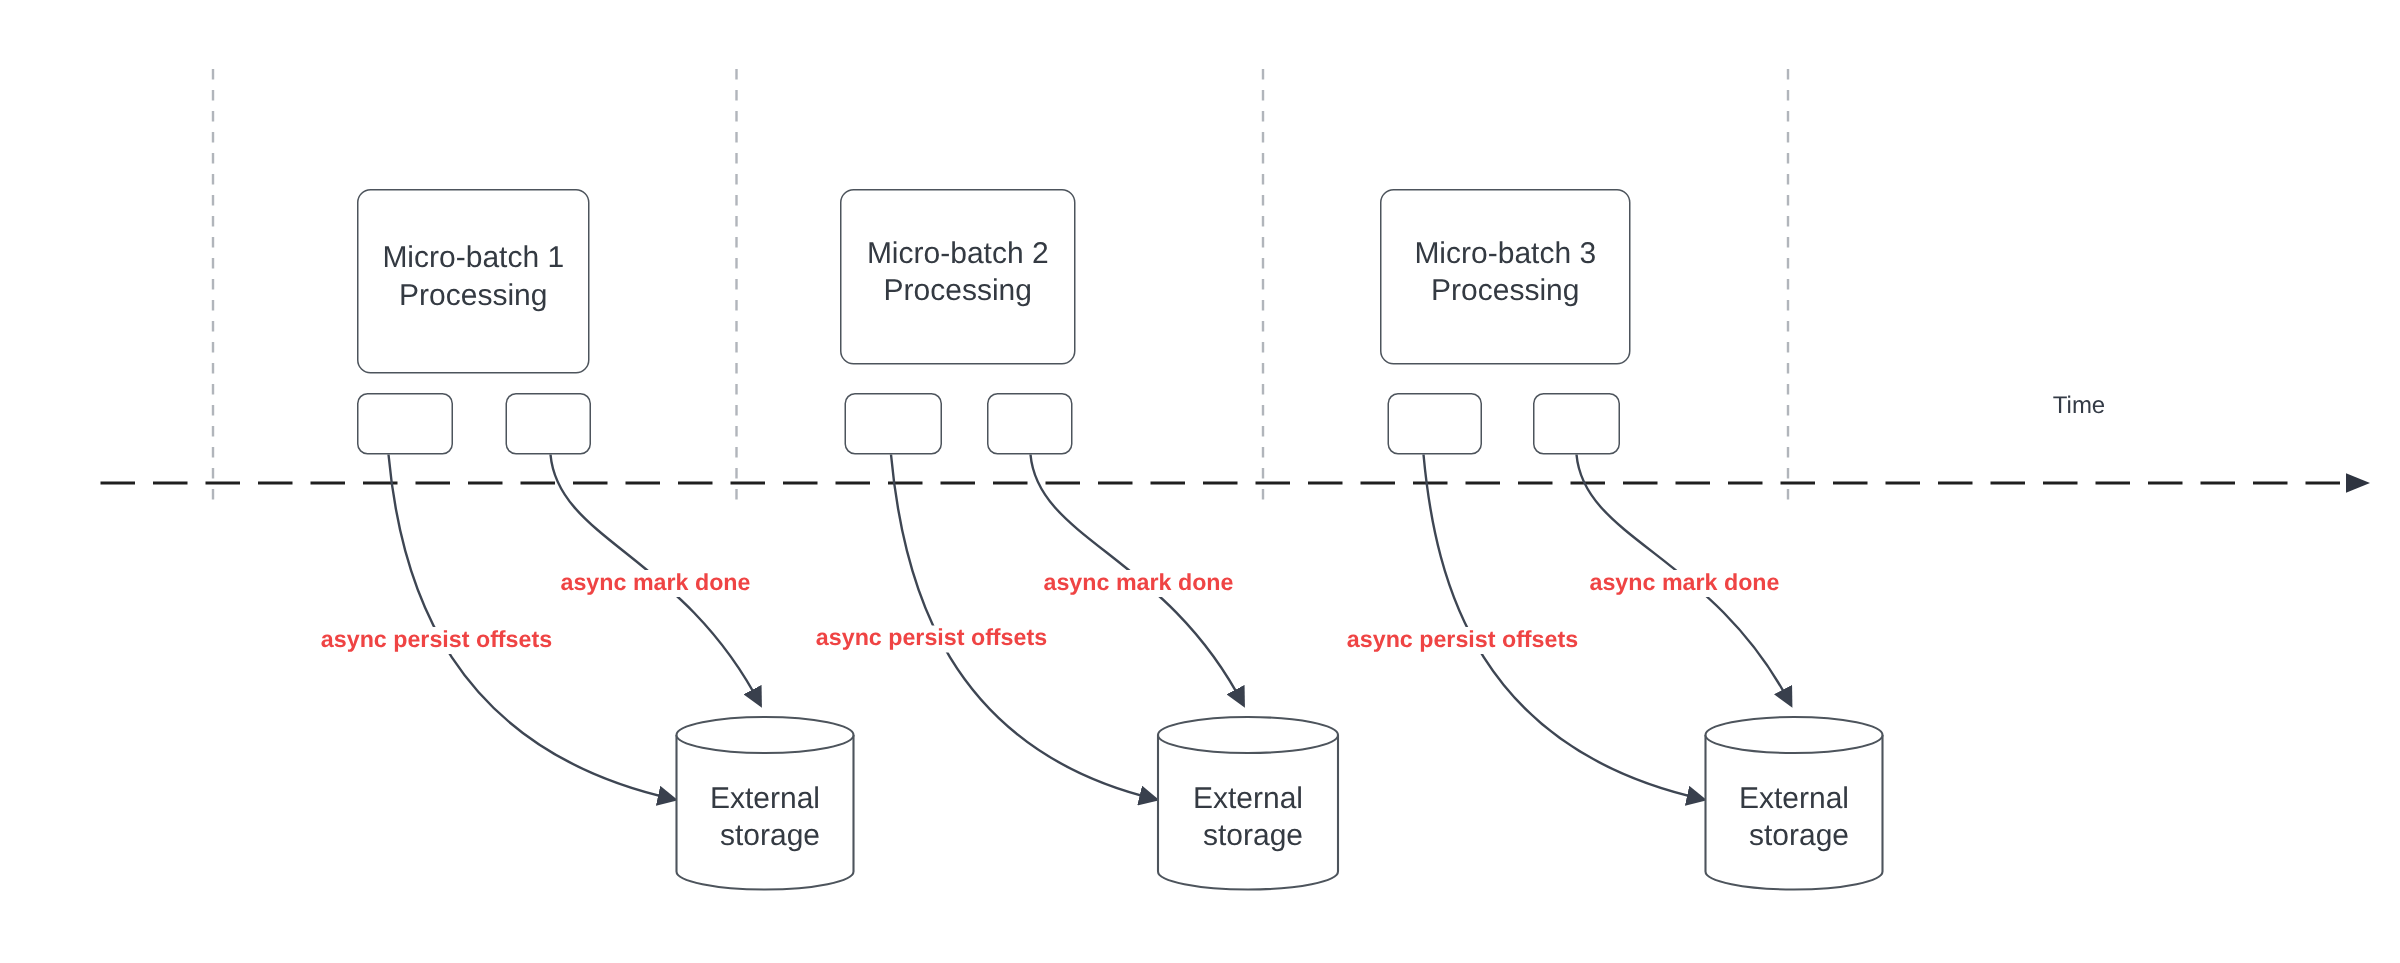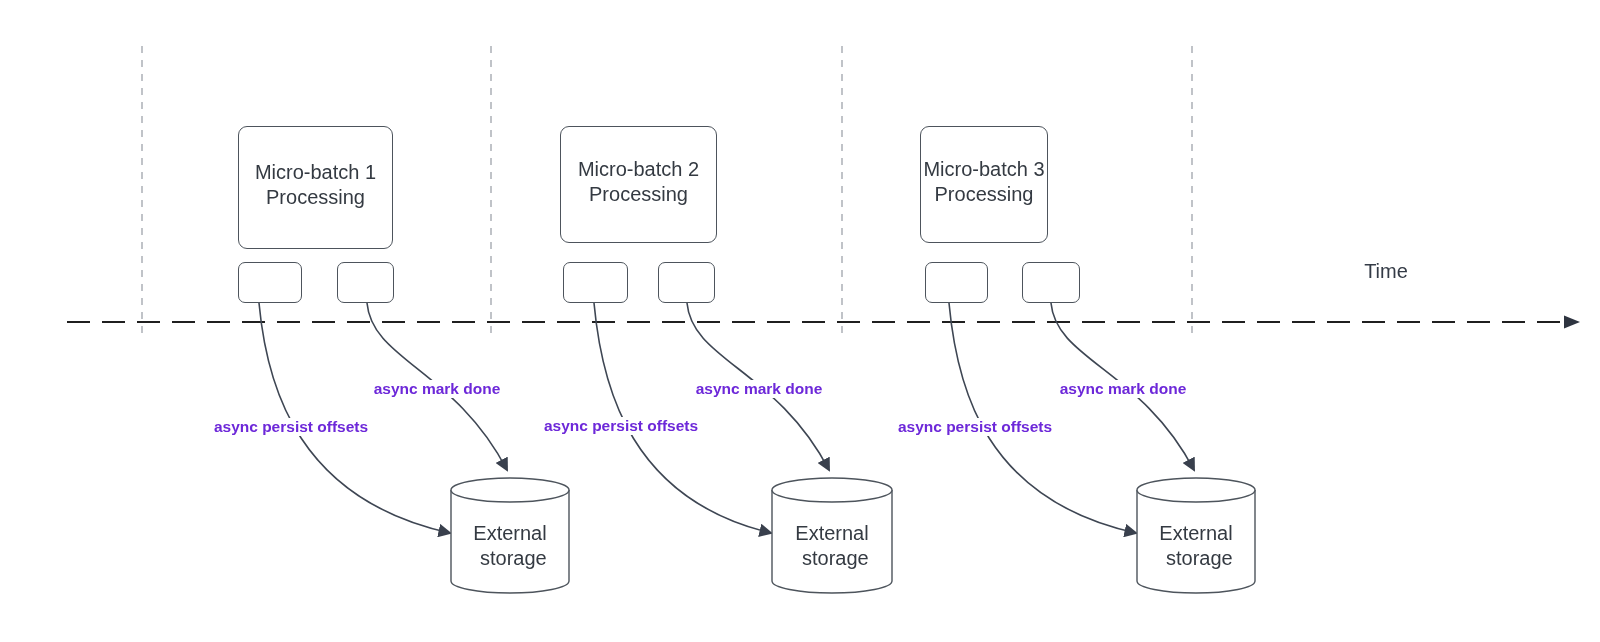--- a/index.html
+++ b/index.html
@@ -29,37 +29,37 @@
     box-sizing:border-box;
     border:1.4px solid #4d545c;
     border-radius:7px;
     background:#fff;
   }
   .alabel{
     position:absolute;
     transform:translate(-50%,-50%);
     font-size:15.5px;
     font-weight:bold;
-    color:#6d28d9;
+    color:#ef4444;
     background:#ffffff;
     padding:0 3px;
     white-space:nowrap;
   }
   .storage-label{
     position:absolute;
     transform:translate(-50%,-50%);
     text-align:right;
     font-size:20px;line-height:24.5px;
     color:#343a42;
     white-space:nowrap;
   }
   .time-label{
     position:absolute;
     transform:translate(-50%,-50%);
-    font-size:20px;
+    font-size:16px;
     color:#343b46;
     white-space:nowrap;
   }
 </style>
 </head>
 <body>
 
 <div class="canvas">
 
   <svg width="1600" height="642" viewBox="0 0 1600 642">
@@ -119,21 +119,21 @@
   </div>
   <div class="smallbox" style="left:563px;top:262px;width:65px;height:41px;"></div>
   <div class="smallbox" style="left:658px;top:262px;width:57px;height:41px;"></div>
   <div class="alabel" style="left:621px;top:426px;">async persist offsets</div>
   <div class="alabel" style="left:759px;top:389px;">async mark done</div>
   <div class="storage-label" style="left:832px;top:545px;">
     <div>External</div>
     <div>storage</div>
   </div>
 
-  <div class="bigbox" style="left:920px;top:126px;width:128px;height:117px;">
+  <div class="bigbox" style="left:920px;top:126px;width:167px;height:117px;">
     <div>Micro-batch 3</div>
     <div>Processing</div>
   </div>
   <div class="smallbox" style="left:925px;top:262px;width:63px;height:41px;"></div>
   <div class="smallbox" style="left:1022px;top:262px;width:58px;height:41px;"></div>
   <div class="alabel" style="left:975px;top:427px;">async persist offsets</div>
   <div class="alabel" style="left:1123px;top:389px;">async mark done</div>
   <div class="storage-label" style="left:1196px;top:545px;">
     <div>External</div>
     <div>storage</div>

